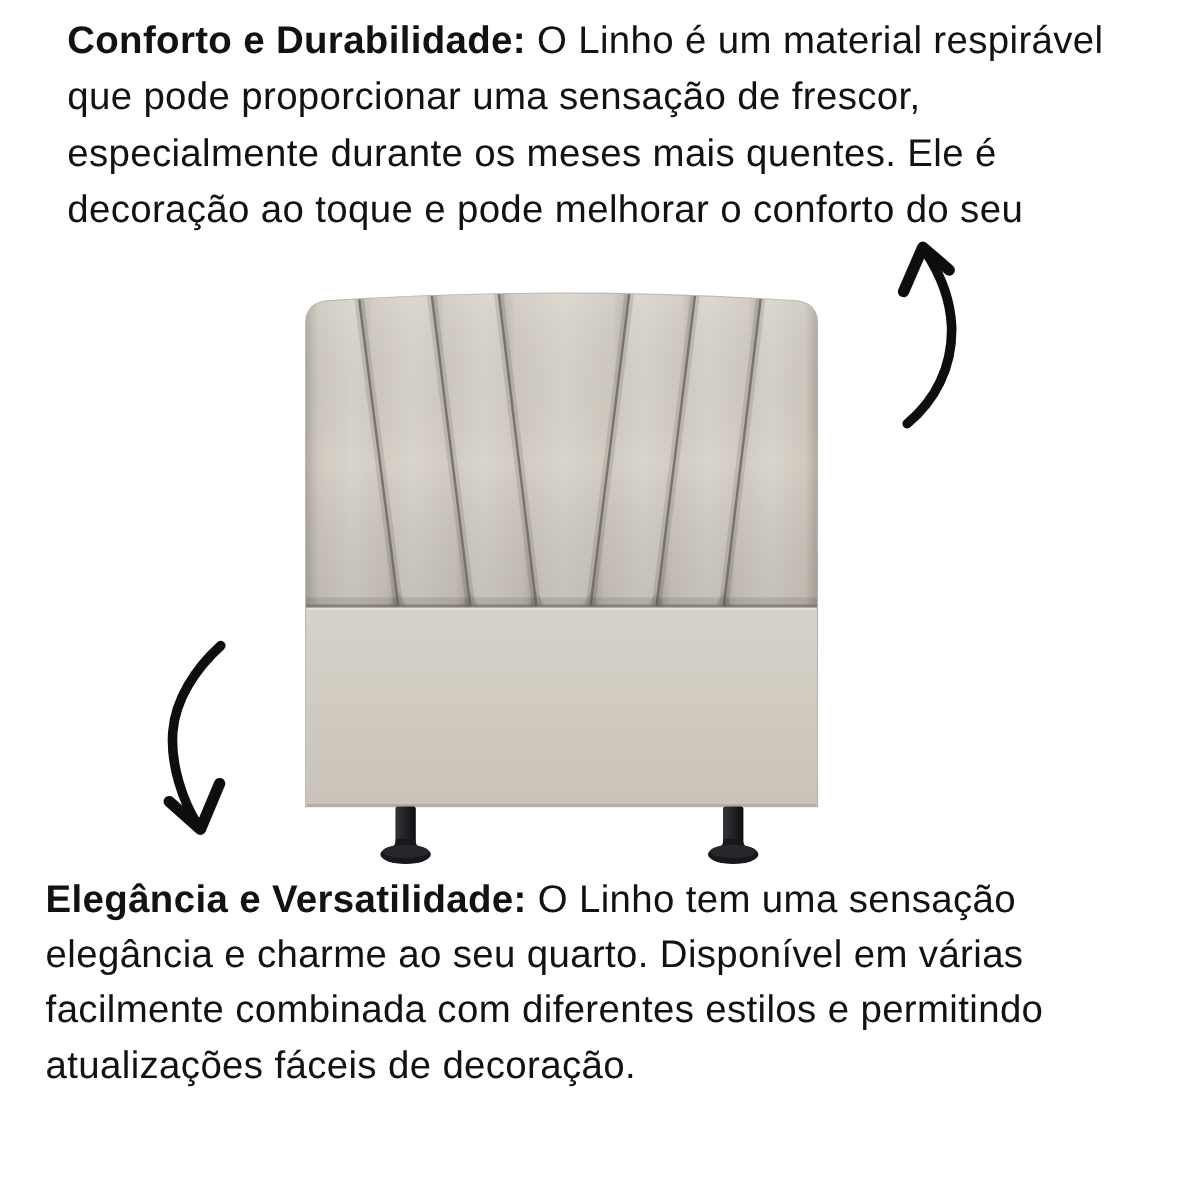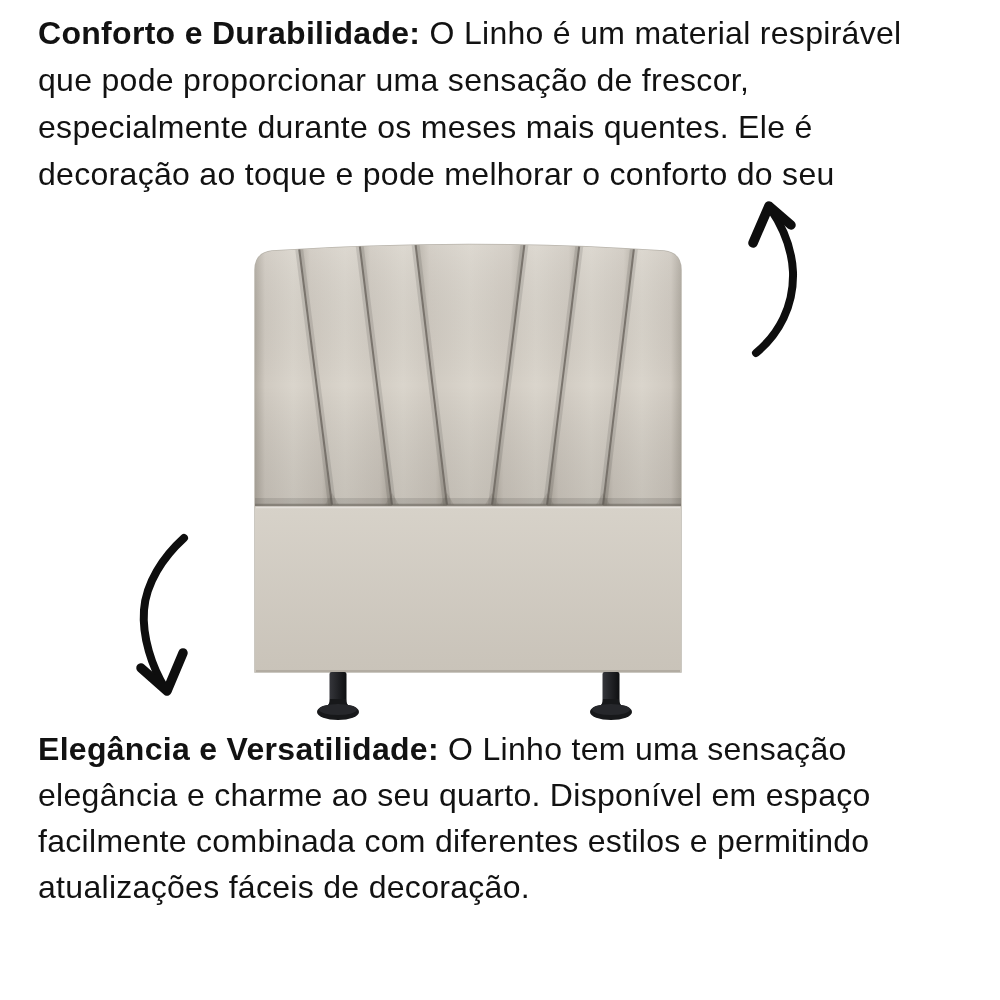--- a/index.html
+++ b/index.html
@@ -15,21 +15,21 @@
   .page{position:absolute;left:0;top:0;width:1000px;height:1000px;}
   .figure-layer{position:absolute;left:0;top:0;width:1000px;height:1000px;}
   .paragraph{
     position:absolute;left:38px;
     color:var(--text);
     font-size:32px;
     letter-spacing:0.3px;
   }
   .p-top{top:10px;}
   .p-bottom{top:726px;}
-  .p-top .line{height:47px;line-height:47px;white-space:pre;}
+  .p-top .line{height:47px;line-height:47px;white-space:pre;margin-left:18px;}
   .p-bottom .line{height:46px;line-height:46px;white-space:pre;}
   .bold{font-weight:bold;}
 </style>
 </head>
 <body>
 
 <div class="page">
 
   <div class="figure-layer">
     <svg width="1000" height="1000" viewBox="0 0 1000 1000">
@@ -141,18 +141,18 @@
 
   <section class="paragraph p-top">
       <div class="line"><span class="bold">Conforto e Durabilidade:</span><span> O Linho é um material respirável</span></div>
       <div class="line"><span>que pode proporcionar uma sensação de frescor,</span></div>
       <div class="line"><span>especialmente durante os meses mais quentes. Ele é</span></div>
       <div class="line"><span>decoração ao toque e pode melhorar o conforto do seu</span></div>
     </section>
 
   <section class="paragraph p-bottom">
       <div class="line"><span class="bold">Elegância e Versatilidade:</span><span> O Linho tem uma sensação</span></div>
-      <div class="line"><span>elegância e charme ao seu quarto. Disponível em espaço</span></div>
+      <div class="line"><span>elegância e charme ao seu quarto. Disponível em várias</span></div>
       <div class="line"><span>facilmente combinada com diferentes estilos e permitindo</span></div>
       <div class="line"><span>atualizações fáceis de decoração.</span></div>
     </section>
 
 </div>
 
 </body></html>

